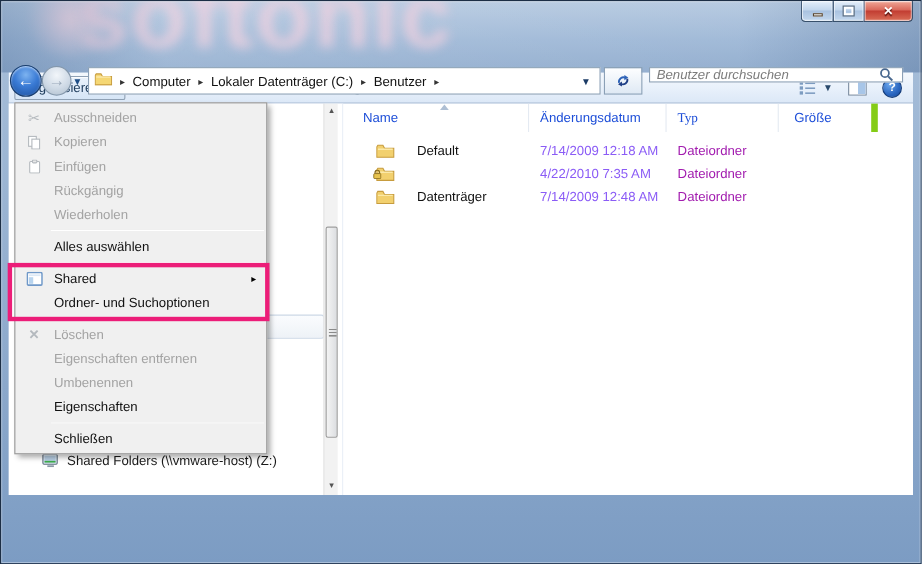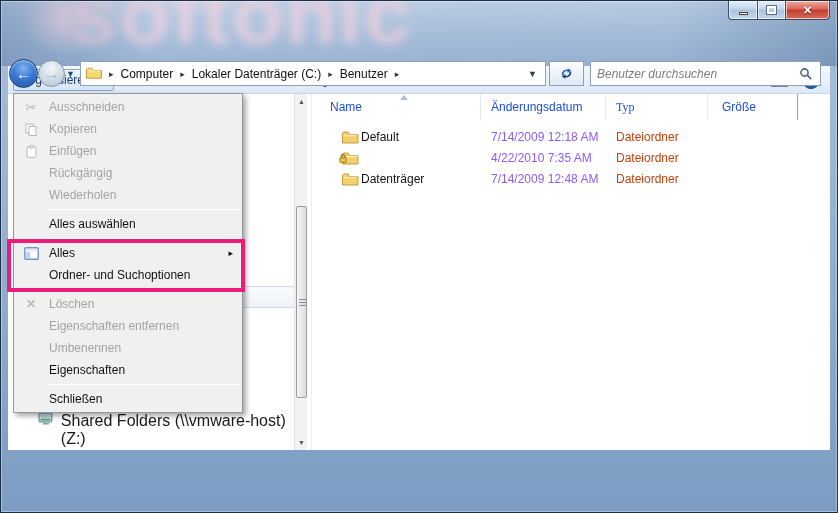--- a/index.html
+++ b/index.html
@@ -50,21 +50,21 @@
   .addressbar { position:absolute; left:80px; top:33px; width:466px; height:25px;
                 background:#fff; border:1px solid #8ba0b6; display:flex; align-items:center; }
   .crumb-icon { margin:0 4px 0 5px; }
   .crumb { display:flex; align-items:center; font-size:12px; color:#111; }
   .crumb-label { padding:0 4px; }
   .crumb-sep { font-size:9px; color:#333; padding:0 3px; }
   .addr-drop { margin-left:auto; font-size:9px; color:#1b3b66; padding:0 8px; }
   .refresh-btn { position:absolute; left:549px; top:33px; width:35px; height:25px;
                  border:1px solid #8ba0b6; background:linear-gradient(180deg,#fdfeff,#dfe9f4);
                  display:flex; align-items:center; justify-content:center; }
-  .searchbox { position:absolute; left:590px; top:33px; width:231px; height:25px;
+  .searchbox { position:absolute; left:590px; top:33px; width:231px; height:14px;
                background:#fff; border:1px solid #8ba0b6; display:flex; align-items:center; }
   .searchbox input { flex:1; border:none; outline:none; height:20px; padding:0 6px;
                      font-family:"Liberation Sans",sans-serif; font-size:12px; background:transparent; }
   .searchbox input::placeholder { font-style:italic; color:#7c7c7c; }
   .search-icon { padding-right:7px; display:flex; }
 
   
   .toolbar { position:absolute; left:8px; top:66px; width:822px; height:28px; z-index:3;
              background:linear-gradient(180deg,#f4f8fd 0%,#e9f1fb 50%,#dce8f7 100%);
              border-bottom:1px solid #c8d5e6; }
@@ -80,47 +80,47 @@
               background:radial-gradient(circle at 35% 30%,#6aa6ec,#2a66c0 60%,#174a9a);
               border:1px solid #123a78; display:flex; align-items:center; justify-content:center; }
 
   
   .content { position:absolute; left:8px; top:94px; width:822px; height:356px; background:#fff; z-index:2; }
   .navpane { position:absolute; left:0; top:0; width:304px; height:356px; background:#fff; }
   .sel-pill { position:absolute; left:140px; top:192px; width:147px; height:22px;
               border:1px solid #ccd8e6; border-radius:3px;
               background:linear-gradient(180deg,#fafcfe,#eef2f7); }
   .nav-item { position:absolute; left:30px; top:318px; display:flex; align-items:flex-start; gap:7px;
-              font-size:16px; color:#1a1a1a; }
+              font-size:12px; color:#1a1a1a; }
   .vscroll { position:absolute; left:286px; top:0; width:13px; height:356px;
              background:#f2f2f2; border-left:1px solid #e3e3e3; }
   .scr-arrow { position:absolute; left:0; width:13px; height:15px; display:flex; align-items:center;
                justify-content:center; font-size:7px; color:#555; }
   .scr-thumb { position:absolute; left:1px; top:112px; width:11px; height:192px; border-radius:2px;
                border:1px solid #9d9d9d; background:linear-gradient(90deg,#f4f4f4,#dcdee1); }
   .scr-grip { position:absolute; left:2px; top:92px; width:7px; height:7px;
               background:repeating-linear-gradient(180deg,#8a8a8a 0 1px,transparent 1px 3px); }
   .list-edge { position:absolute; left:303px; top:0; width:1px; height:356px; background:#e9eff7; }
 
   .filelist { position:absolute; left:304px; top:0; width:518px; height:356px; }
   .fl-header { position:absolute; left:0; top:0; width:518px; height:26px; display:flex;
                font-size:12px; color:#1d4ed8; }
   .fl-col { display:flex; align-items:center; padding-left:18px; border-right:1px solid #e4eaf2; height:26px; }
   .col-name { width:169px; position:relative; }
   .col-date { width:125px; padding-left:10px; }
   .col-type { width:102px; padding-left:10px;font-family:Liberation Serif, serif; }
-  .col-size { width:90px; padding-left:14px; border-right:1px solid #84cc16; }
+  .col-size { width:90px; padding-left:14px; border-right:6px solid #84cc16; }
   .sort-arrow { position:absolute; left:88px; top:1px; width:0; height:0;
                 border-left:4px solid transparent; border-right:4px solid transparent;
                 border-bottom:5px solid #aebfd4; }
   .fl-rows { position:absolute; left:0; top:32px; width:518px; }
   .fl-row { height:21px; display:flex; align-items:center; font-size:12px; }
-  .cell-name { width:169px; display:flex; align-items:flex-start; gap:2px; padding-left:30px; color:#111; }
+  .cell-name { width:169px; display:flex; align-items:flex-start; gap:20px; padding-left:30px; color:#111; }
   .cell-date { width:125px; padding-left:10px; color:#8b5cf6; }
-  .cell-type { width:102px; padding-left:10px; color:#c2410c; }
+  .cell-type { width:102px; padding-left:10px; color:#a21caf; }
   .cell-size { width:90px; padding-left:14px; color:#5f5f5f; }
   .fld-wrap { position:relative; width:17px; height:14px; flex:0 0 17px; }
   .lock-badge { position:absolute; left:-3px; bottom:-1px; }
 
   
   .details { position:absolute; left:8px; top:450px; width:822px; height:55px; z-index:2;
              background:linear-gradient(180deg,#f2f6fc 0%,#e6eef9 60%,#dbe7f5 100%);
              border-top:1px solid #b9c8da; }
   .big-folder { position:absolute; left:26px; top:4px; }
   .status-text { position:absolute; left:88px; top:13px; font-size:12px; color:#1c3a57; }
@@ -380,21 +380,21 @@
     </div>
     <div class="menu-sep"></div>
     <div class="mi">
       <span class="mi-icon">
         <svg width="15" height="13" viewBox="0 0 15 13">
             <rect x="0.8" y="0.8" width="13.4" height="11.4" rx="1" fill="#fff" stroke="#6f98c8" stroke-width="1.4"></rect>
             <rect x="2.2" y="5" width="4" height="6" fill="#b8d4ee"></rect>
             <rect x="2.2" y="2.4" width="10.6" height="1.6" fill="#dce9f6"></rect>
           </svg>
       </span>
-      <span class="mi-label">Alles</span>
+      <span class="mi-label">Shared</span>
       <span class="submenu-arrow">▸</span>
     </div>
     <div class="mi">
       <span class="mi-label">Ordner- und Suchoptionen</span>
     </div>
     <div class="menu-sep"></div>
     <div class="mi disabled">
       <span class="mi-icon xmark">✕</span>
       <span class="mi-label">Löschen</span>
     </div>

